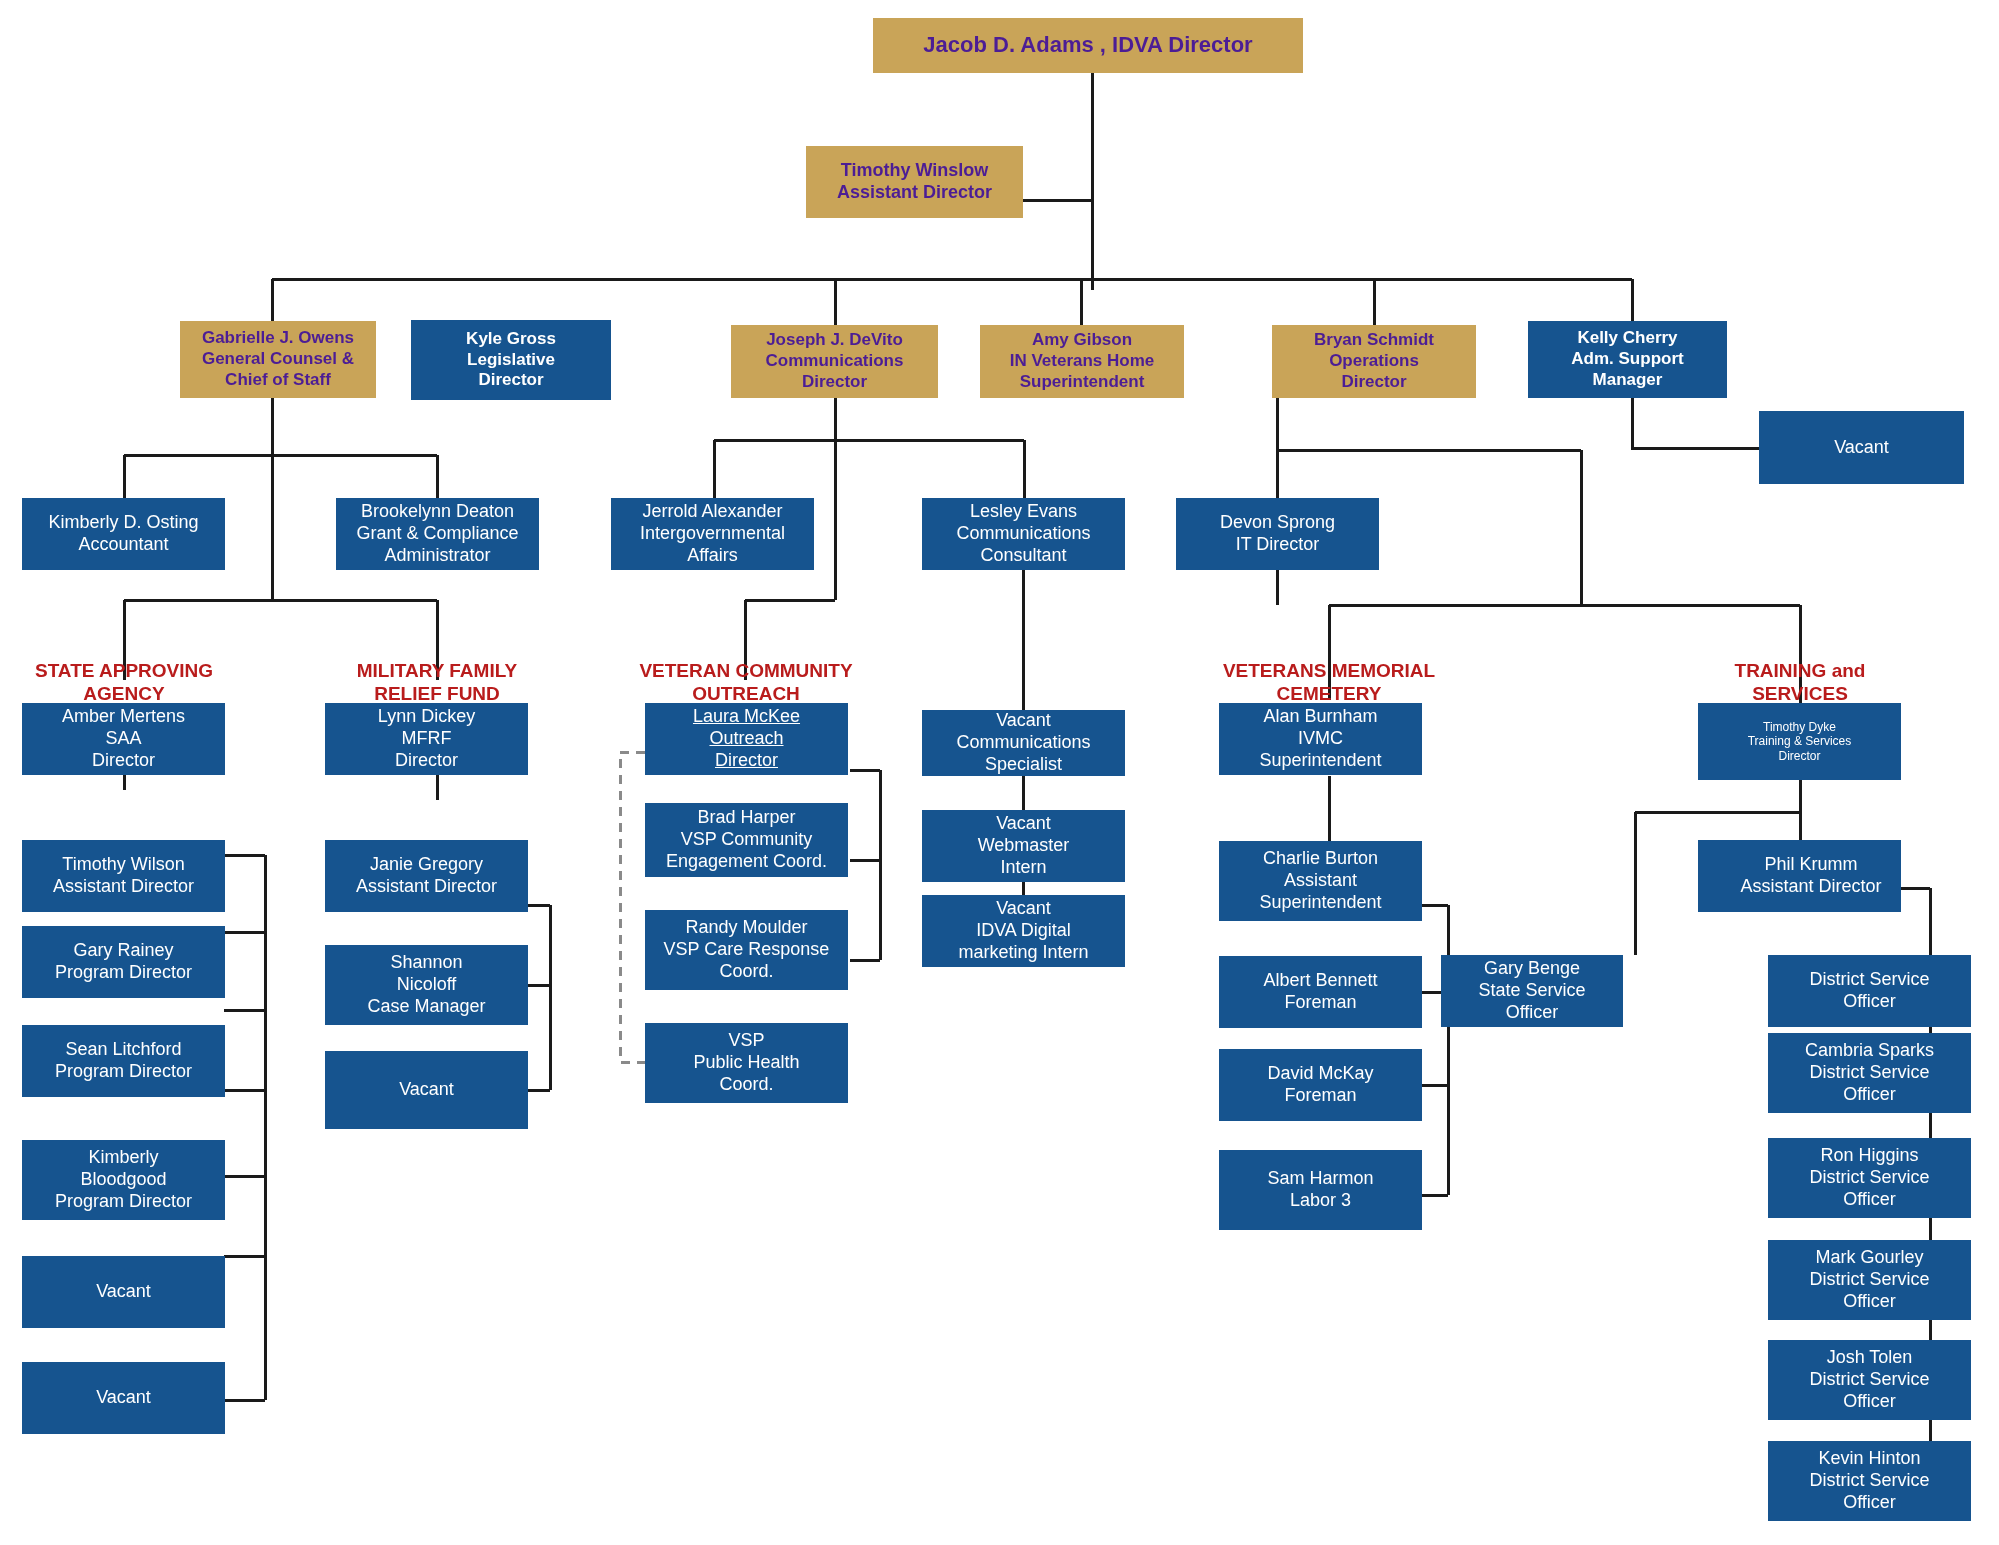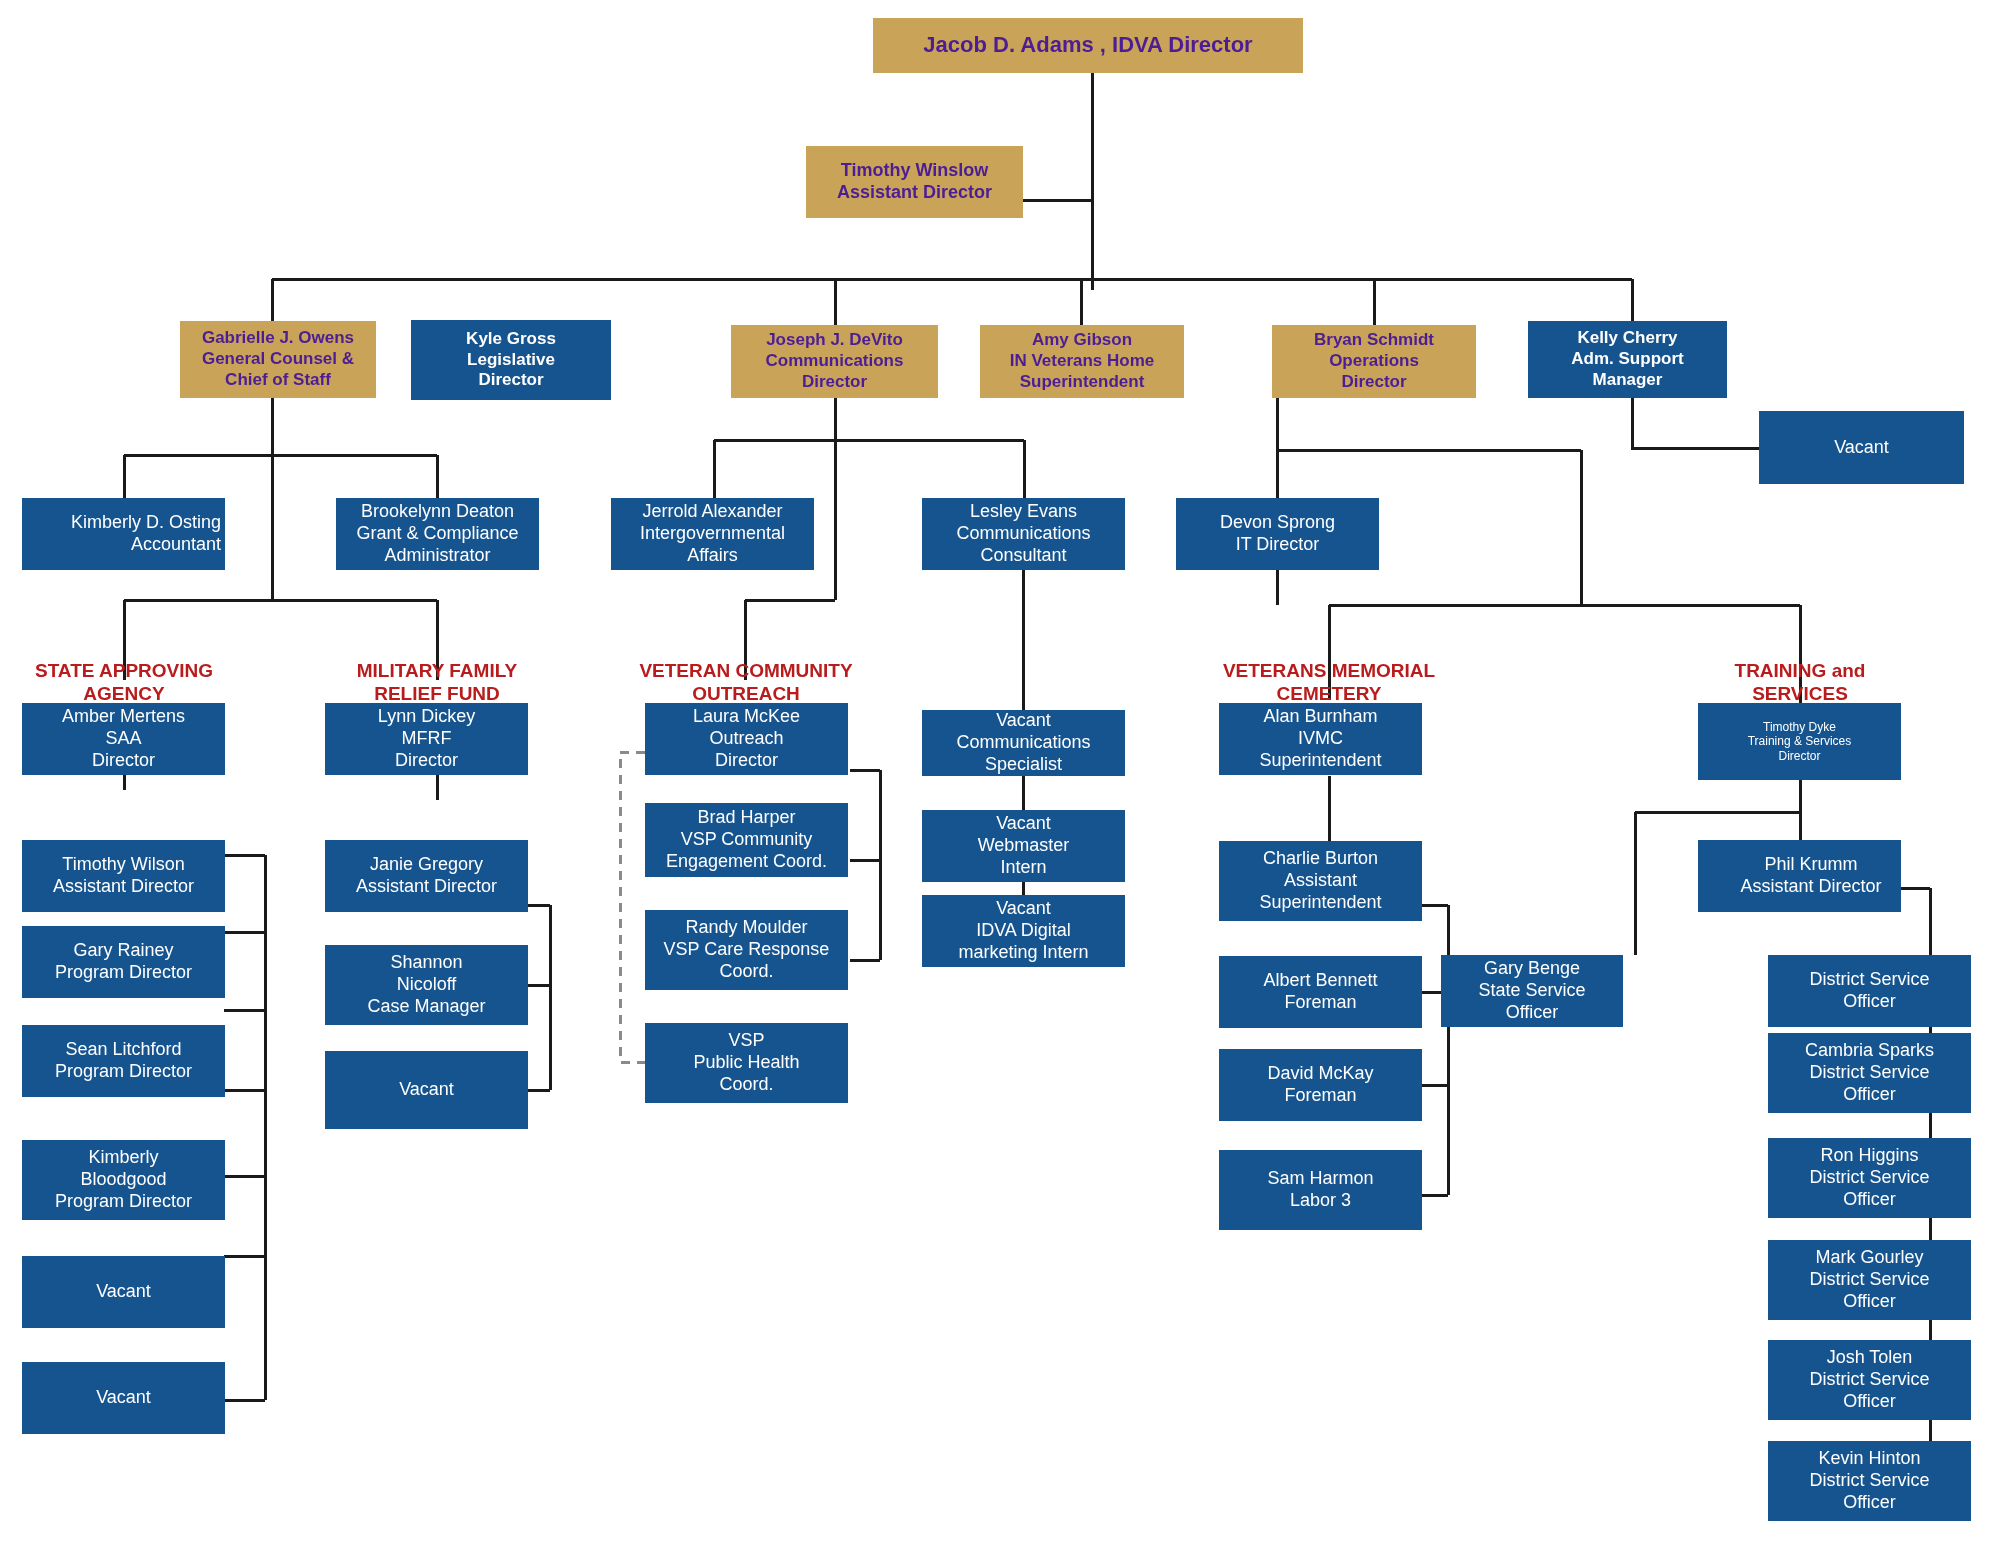--- a/index.html
+++ b/index.html
@@ -163,21 +163,21 @@
   </div>
   <div class="box blue bold" style="left:1528px;top:321px;width:199px;height:77px;font-size:17px;">
     <span>Kelly Cherry
 Adm. Support
 Manager</span>
   </div>
   <div class="box blue" style="left:1759px;top:411px;width:205px;height:73px;font-size:18px;">
     <span>Vacant</span>
   </div>
 
-  <div class="box blue" style="left:22px;top:498px;width:203px;height:72px;font-size:18px;text-align:right;">
+  <div class="box blue" style="left:22px;top:498px;width:203px;height:72px;font-size:18px;">
     <span>Kimberly D. Osting
 Accountant</span>
   </div>
   <div class="box blue" style="left:336px;top:498px;width:203px;height:72px;font-size:18px;">
     <span>Brookelynn Deaton
 Grant &amp; Compliance
 Administrator</span>
   </div>
   <div class="box blue" style="left:611px;top:498px;width:203px;height:72px;font-size:18px;">
     <span>Jerrold Alexander
@@ -255,21 +255,21 @@
   </div>
   <div class="box blue" style="left:325px;top:945px;width:203px;height:80px;font-size:18px;">
     <span>Shannon
 Nicoloff
 Case Manager</span>
   </div>
   <div class="box blue" style="left:325px;top:1051px;width:203px;height:78px;font-size:18px;">
     <span>Vacant</span>
   </div>
 
-  <div class="box blue" style="left:645px;top:703px;width:203px;height:72px;font-size:18px;">
+  <div class="box blue" style="left:645px;top:703px;width:203px;height:72px;font-size:18px;text-decoration:underline;">
     <span>Laura McKee
 Outreach
 Director</span>
   </div>
   <div class="box blue" style="left:645px;top:803px;width:203px;height:74px;font-size:18px;">
     <span>Brad Harper
 VSP Community
 Engagement Coord.</span>
   </div>
   <div class="box blue" style="left:645px;top:910px;width:203px;height:80px;font-size:18px;">

